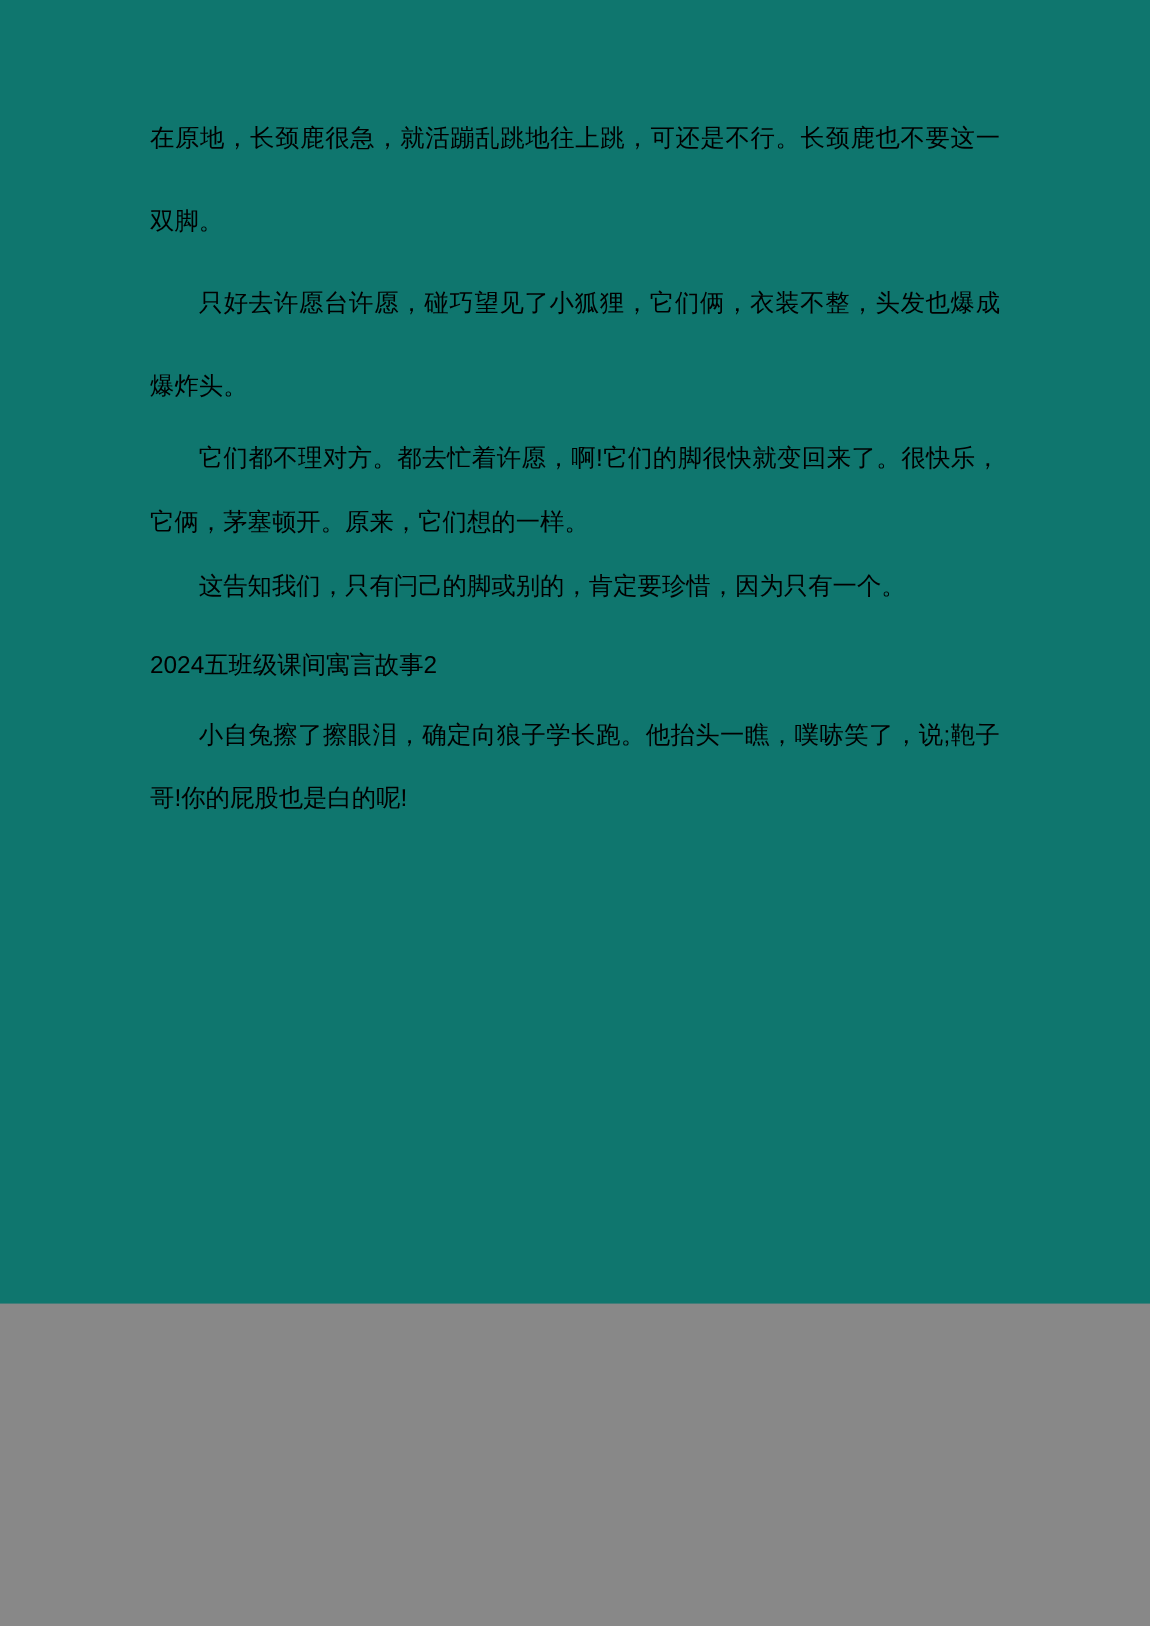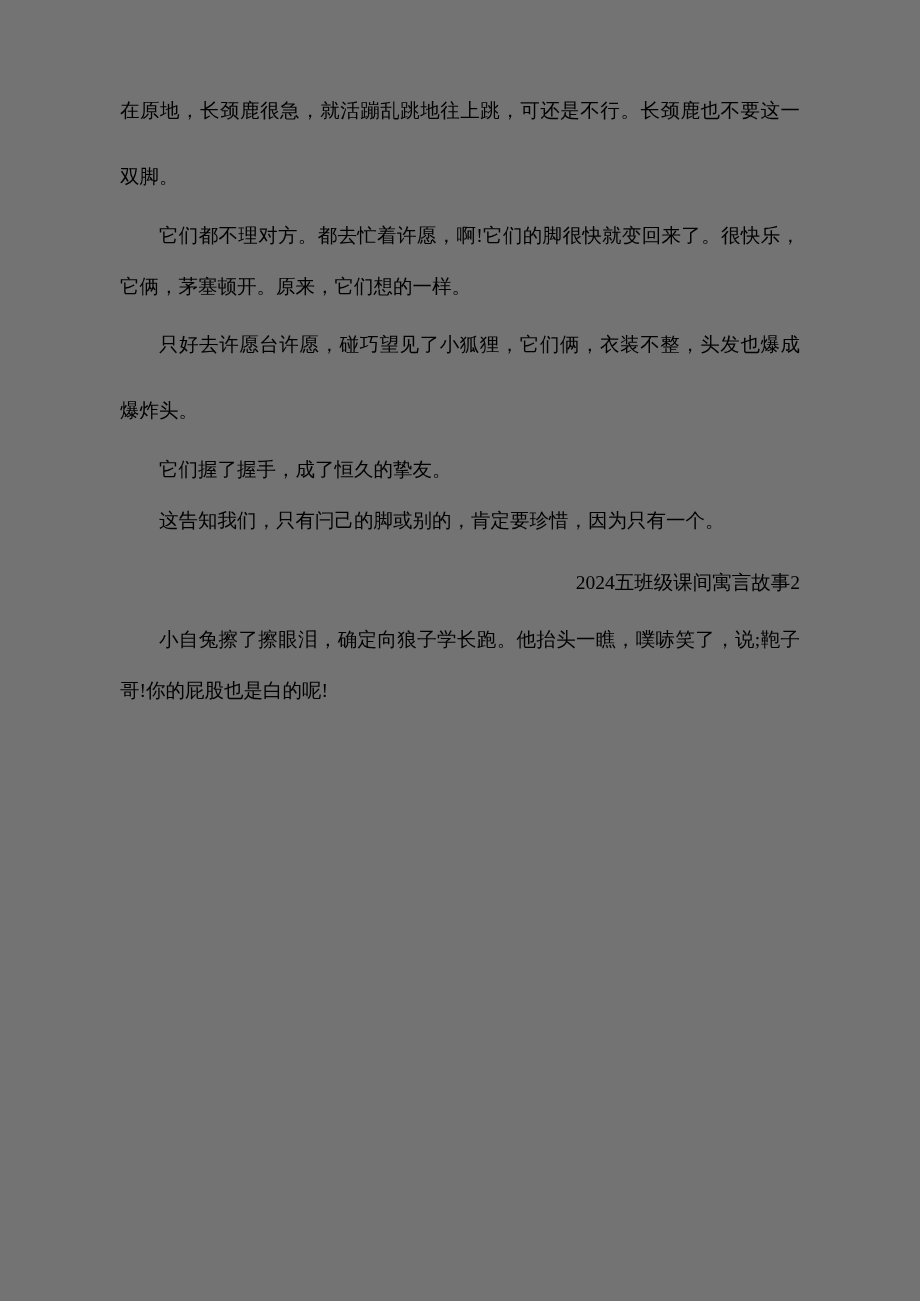--- a/index.html
+++ b/index.html
@@ -3,62 +3,61 @@
 <meta charset="utf-8">
 <style>
   html, body {
     margin: 0;
     padding: 0;
     background: #888;
   }
   .page {
     position: relative;
     width: 920px;
-    height: 1301px;
+    height: 1043px;
     margin: 0 auto;
-    background: #737373;
+    background: #0f766e;
     box-sizing: border-box;
     padding: 78px 120px 30px 120px;
     overflow: hidden;
-    font-family: Liberation Serif, serif;
+    font-family: Liberation Sans, sans-serif;
     color: #000000;
     font-size: 19.5px;
   }
   .para {
     margin: 0;
     text-align: justify;
     text-indent: 2em;
     word-break: break-all;
   }
   .no-indent {
     text-indent: 0;
   }
   .p-wide   { line-height: 66px; }
   .p-med    { line-height: 51px; }
   .p-tight  { line-height: 34px; margin-top: 16px; margin-bottom: 10px; }
   .heading {
     margin: 6px 0 0 0;
-    text-align: right;
+    text-align: left;
     text-indent: 0;
     line-height: 62px;
   }
   .gap-top { margin-top: 8px; }
 </style>
 </head>
 <body>
 
 <div class="page">
 
   <p class="para p-wide no-indent">在原地，长颈鹿很急，就活蹦乱跳地往上跳，可还是不行。长颈鹿也不要这一双脚。</p>
 
+  <p class="para p-wide">只好去许愿台许愿，碰巧望见了小狐狸，它们俩，衣装不整，头发也爆成爆炸头。</p>
+
   <p class="para p-med">它们都不理对方。都去忙着许愿，啊!它们的脚很快就变回来了。很快乐，它俩，茅塞顿开。原来，它们想的一样。</p>
 
-  <p class="para p-wide">只好去许愿台许愿，碰巧望见了小狐狸，它们俩，衣装不整，头发也爆成爆炸头。</p>
-
-  <p class="para p-med">它们握了握手，成了恒久的挚友。</p>
 
   <p class="para p-med">这告知我们，只有闩己的脚或别的，肯定要珍惜，因为只有一个。</p>
 
   <p class="para heading">2024五班级课间寓言故事2</p>
 
 
 
 
   <p class="para p-med">小自兔擦了擦眼泪，确定向狼子学长跑。他抬头一瞧，噗哧笑了，说;鞄子哥!你的屁股也是白的呢!</p>
 

